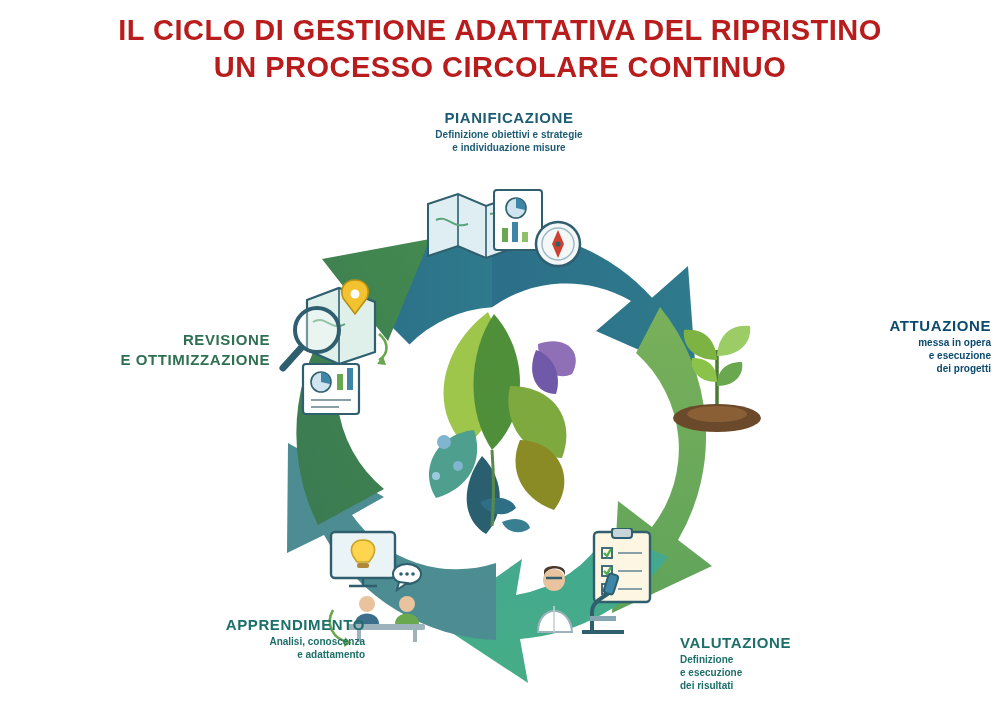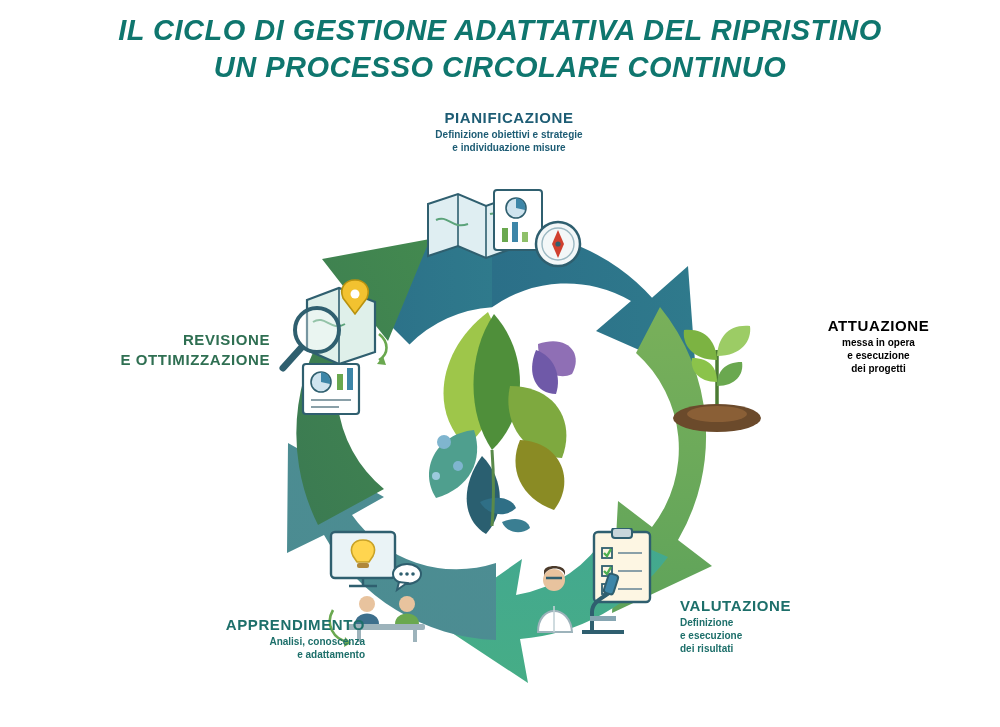--- a/index.html
+++ b/index.html
@@ -20,24 +20,23 @@
     position: absolute;
     top: 12px;
     left: 0;
     width: 1000px;
     text-align: center;
   }
   #title-block .line {
     font-size: 29px;
     font-weight: bold;
     letter-spacing: 0.5px;
-    color: #0f766e;
+    color: #b91c1c;
     line-height: 1.28;
     text-transform: uppercase;
-    font-style: italic;
   }
 
   
   #cycle {
     position: absolute;
     left: 255px;
     top: 150px;
     width: 490px;
     height: 560px;
   }
@@ -74,26 +73,26 @@
     left: 344px;
     top: 108px;
     width: 330px;
     text-align: center;
     color: #1d5c74;
   }
   #label-attuazione {
     left: 766px;
     top: 316px;
     width: 225px;
-    text-align: center;
-    color: #000000;
+    text-align: right;
+    color: #0c4a6e;
   }
   #label-valutazione {
     left: 680px;
-    top: 596px;
+    top: 633px;
     width: 250px;
     text-align: left;
     color: #1d6f6a;
   }
   #label-apprendimento {
     left: 150px;
     top: 615px;
     width: 215px;
     text-align: right;
     color: #1d6f6a;

